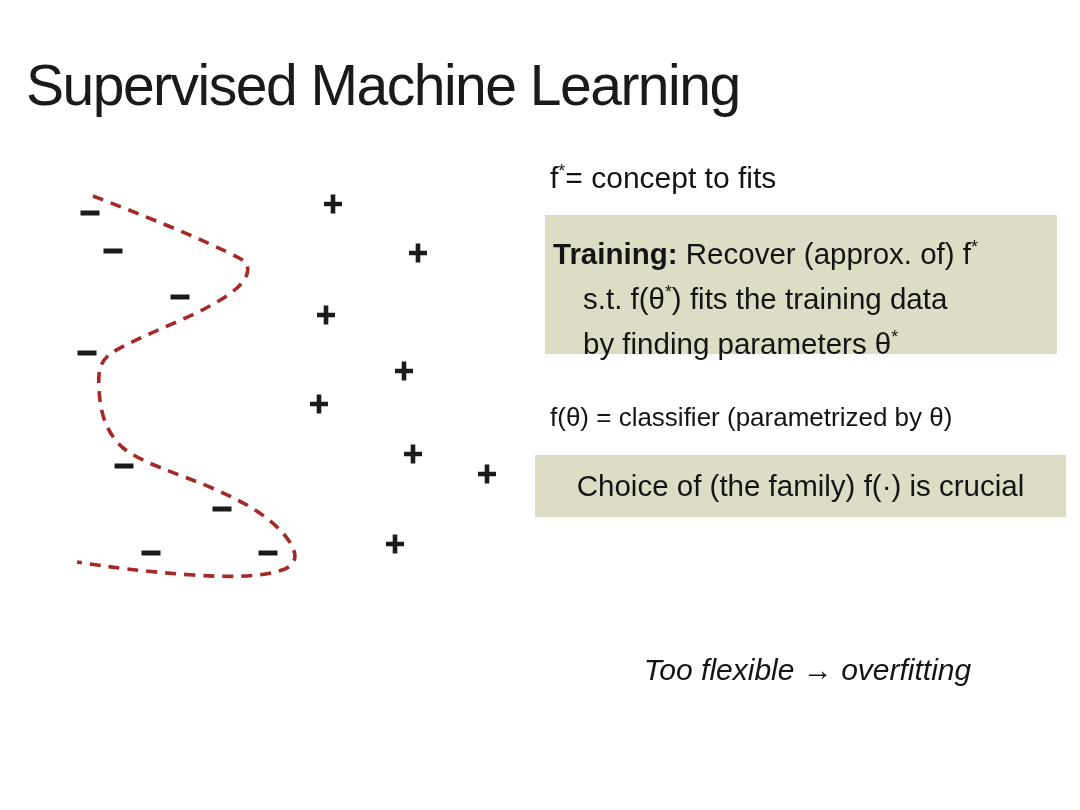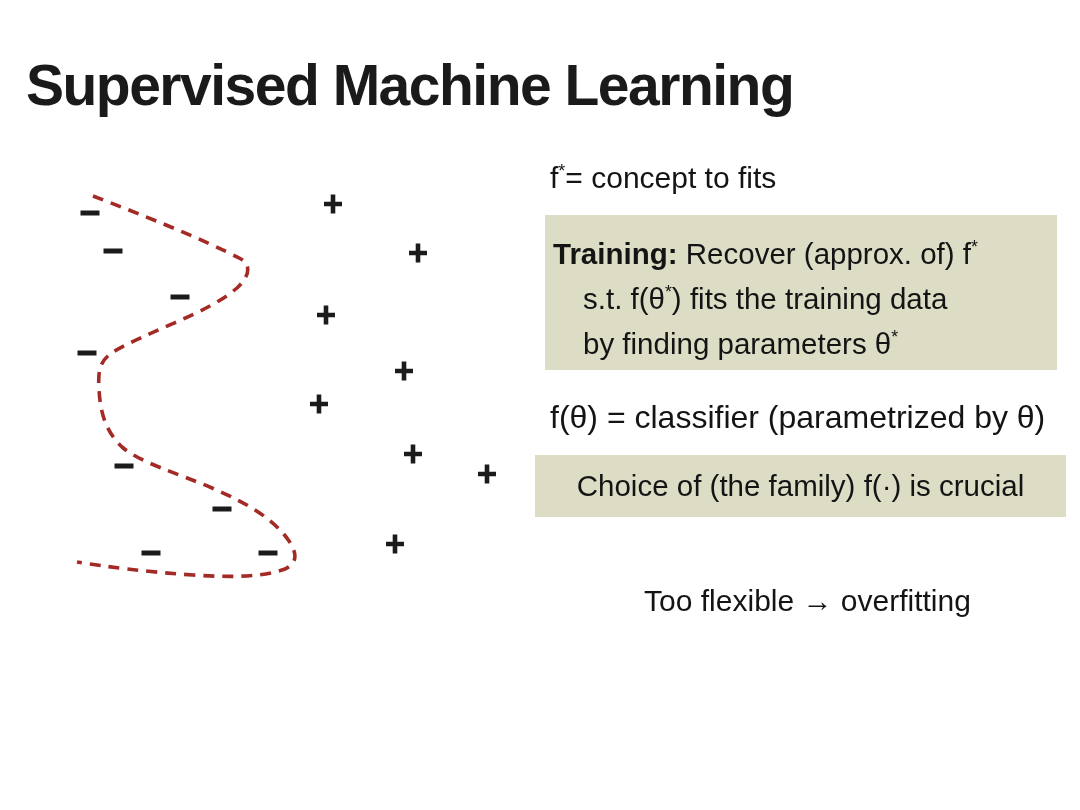--- a/index.html
+++ b/index.html
@@ -4,47 +4,47 @@
 <style>
   html,body { margin:0; padding:0; background:#ffffff; }
   .slide {
     position:relative; width:1080px; height:810px;
     background:#ffffff; overflow:hidden;
     font-family:"Liberation Sans", sans-serif;
     color:#141414;
   }
   .title {
     position:absolute; left:26px; top:57px; margin:0;
-    font-size:57px; font-weight:700; letter-spacing:-1.5px;
+    font-size:57px; font-weight:400; letter-spacing:-1.5px;
     line-height:1; color:#1a1a1a; white-space:nowrap;
   }
   .figure {
     position:absolute; left:0; top:0; width:1080px; height:810px;
   }
   .textline { position:absolute; white-space:nowrap; font-size:30px; line-height:30px; }
   .concept  { left:550px; top:163px; }
   sup.star  { font-size:60%; line-height:0; }
   .hl { background:#dddcc5; }
   .training-box {
-    position:absolute; left:545px; top:215px; width:512px; height:155px;
+    position:absolute; left:545px; top:215px; width:512px; height:139px;
     box-sizing:border-box; padding:16px 16px 0 8px;
     font-size:29.5px;
   }
   .tline { line-height:45px; white-space:nowrap; }
   .tline .bold { font-weight:700; }
   .tline.indent { padding-left:30px; }
-  .classifier { left:550px; top:402px; font-size:32px; }
+  .classifier { left:550px; top:402px; font-size:26px; }
   .choice-box {
     position:absolute; left:535px; top:455px; width:531px; height:62px;
     font-size:29.5px; line-height:62px; text-align:center; white-space:nowrap;
   }
   .fitline { position:absolute; left:545px; width:525px; text-align:center;
              font-size:30px; line-height:32px; white-space:nowrap; }
   .too-simple   { top:562px; }
-  .too-flexible { top:585px; }
+  .too-flexible { top:654px;font-style:italic; }
 </style>
 </head>
 <body>
 
 <div class="slide">
 
   <h1 class="title">Supervised Machine Learning</h1>
 
   <svg id="figure" class="figure" viewBox="0 0 1080 810">
     <path id="boundary" fill="none" d="M 93 196 C 140 214 205 240 241 259 C 251 265 250 276 237 288 C 207 314 148 331 113 352 C 99 361 98 372 99 389 C 100 409 104 430 122 447 C 141 463 177 473 212 488 C 247 503 274 519 289 541 C 297 553 298 563 285 569 C 266 576 238 578 193 575 C 148 572 108 567 77 562" stroke="#a42a26" stroke-width="3.6" stroke-dasharray="11 8"></path>

